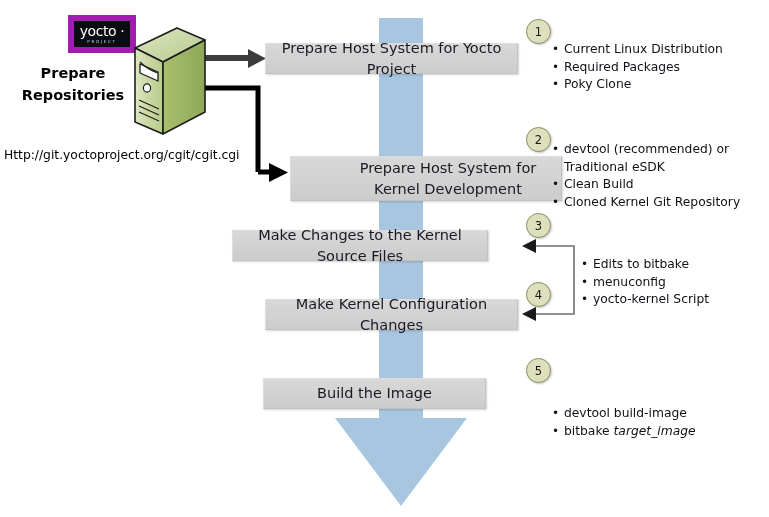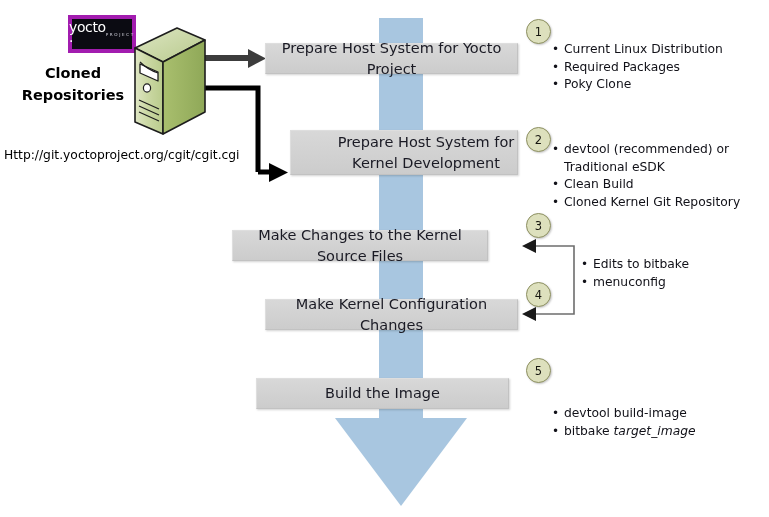--- a/index.html
+++ b/index.html
@@ -29,23 +29,24 @@
   }
 
   
   .yocto-logo {
     position: absolute;
     left: 68px;
     top: 15px;
     width: 68px;
     height: 38px;
     background: #0b0b12;
-    border: 4px solid #a21caf;
+    border: 6px solid #a21caf;
     box-sizing: border-box;
     display: flex;
+    flex-direction: column;
     align-items: center;
     justify-content: center;
     z-index: 3;
   }
   .yocto-word {
     color: #ffffff;
     font-size: 14px;
     line-height: 14px;
     letter-spacing: -0.4px;
     font-family: "DejaVu Sans", "Liberation Sans", sans-serif;
@@ -115,24 +116,24 @@
     align-items: center;
     justify-content: center;
     text-align: center;
     font-size: 14.5px;
     line-height: 21px;
     z-index: 4;
     box-shadow: 1px 1px 2px rgba(0,0,0,0.18);
     background: linear-gradient(to bottom, #d8d8d8 0%, #cccccc 100%);
   }
   #box-1 { left: 265px; top: 43px;  width: 253px; height: 31px; }
-  #box-2 { left: 290px; top: 130px; width: 228px; height: 45px; padding-left: 44px; }
+  #box-2 { left: 290px; top: 156px; width: 272px; height: 45px; padding-left: 44px; }
   #box-3 { left: 232px; top: 230px; width: 256px; height: 31px; }
   #box-4 { left: 265px; top: 299px; width: 253px; height: 31px; }
-  #box-5 { left: 256px; top: 378px; width: 253px; height: 31px; }
+  #box-5 { left: 263px; top: 378px; width: 223px; height: 31px; }
 
   
   .step-circle {
     position: absolute;
     width: 25px;
     height: 25px;
     border-radius: 50%;
     background: #dde0bd;
     border: 1.4px solid #8d9061;
     box-sizing: border-box;
@@ -234,21 +235,21 @@
     <path d="M9,38 L27,46 L27,55 L9,47 Z" fill="#ffffff" stroke="#1d1d1d" stroke-width="1.3" stroke-linejoin="round"></path>
     <path d="M9,36 C14,41 21,45 27,47" fill="none" stroke="#1d1d1d" stroke-width="1.2"></path>
 
     <ellipse cx="16" cy="62" rx="3.6" ry="4.2" fill="#ffffff" stroke="#1d1d1d" stroke-width="1.2"></ellipse>
 
     <path d="M8,74 L28,83" fill="none" stroke="#1d1d1d" stroke-width="1.2"></path>
     <path d="M8,80 L28,89" fill="none" stroke="#1d1d1d" stroke-width="1.2"></path>
     <path d="M8,86 L28,95" fill="none" stroke="#1d1d1d" stroke-width="1.2"></path>
   </svg>
 
-  <div class="src-label">Cloned
+  <div class="src-label">Prepare
 Repositories</div>
   <div class="src-url">Http://git.yoctoproject.org/cgit/cgit.cgi</div>
 
   <svg class="connectors" viewBox="0 0 769 517" width="769" height="517" xmlns="http://www.w3.org/2000/svg">
 
     <line x1="196" y1="58" x2="248" y2="58" stroke="#3c3c3c" stroke-width="6"></line>
     <polygon points="248,49 266,58.5 248,68" fill="#3c3c3c"></polygon>
 
     <polyline points="196,88 258,88 258,172" fill="none" stroke="#000000" stroke-width="5"></polyline>
     <line x1="258" y1="172" x2="271" y2="172" stroke="#000000" stroke-width="5"></line>
@@ -285,20 +286,21 @@
         <li>devtool (recommended) or
 Traditional eSDK</li>
         <li>Clean Build</li>
         <li>Cloned Kernel Git Repository</li>
       </ul>
   </div>
   <div class="notes" id="notes-3">
     <ul>
         <li>Edits to bitbake</li>
         <li>menuconfig</li>
+        <li>yocto-kernel Script</li>
       </ul>
   </div>
   <div class="notes" id="notes-5">
     <ul>
         <li>devtool build-image</li>
         <li>bitbake <em>target_image</em></li>
       </ul>
   </div>
 
 </div>

